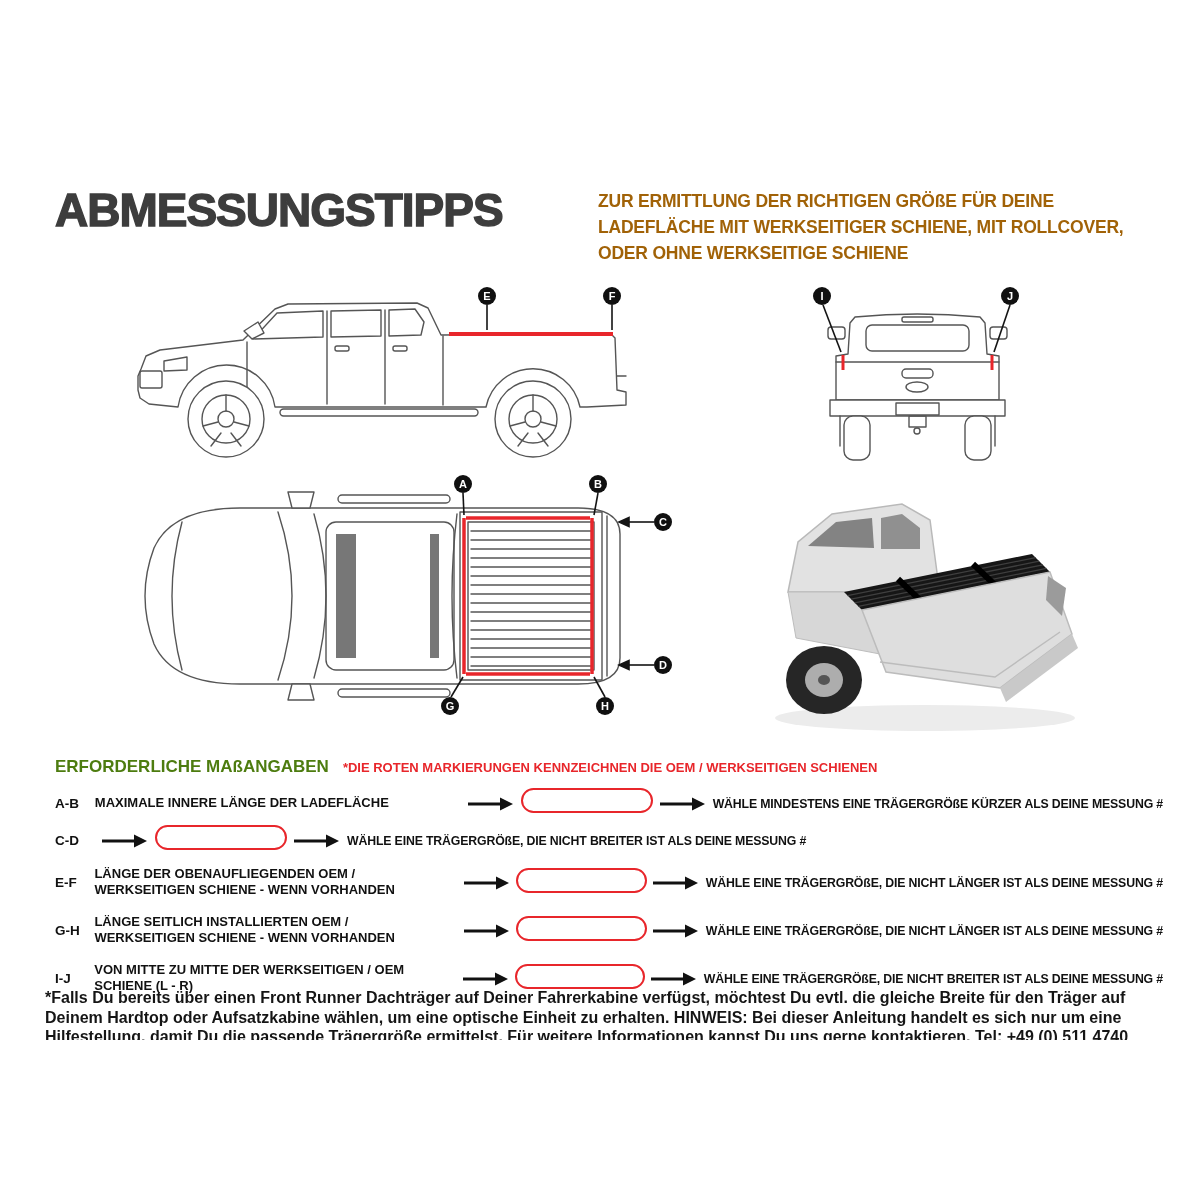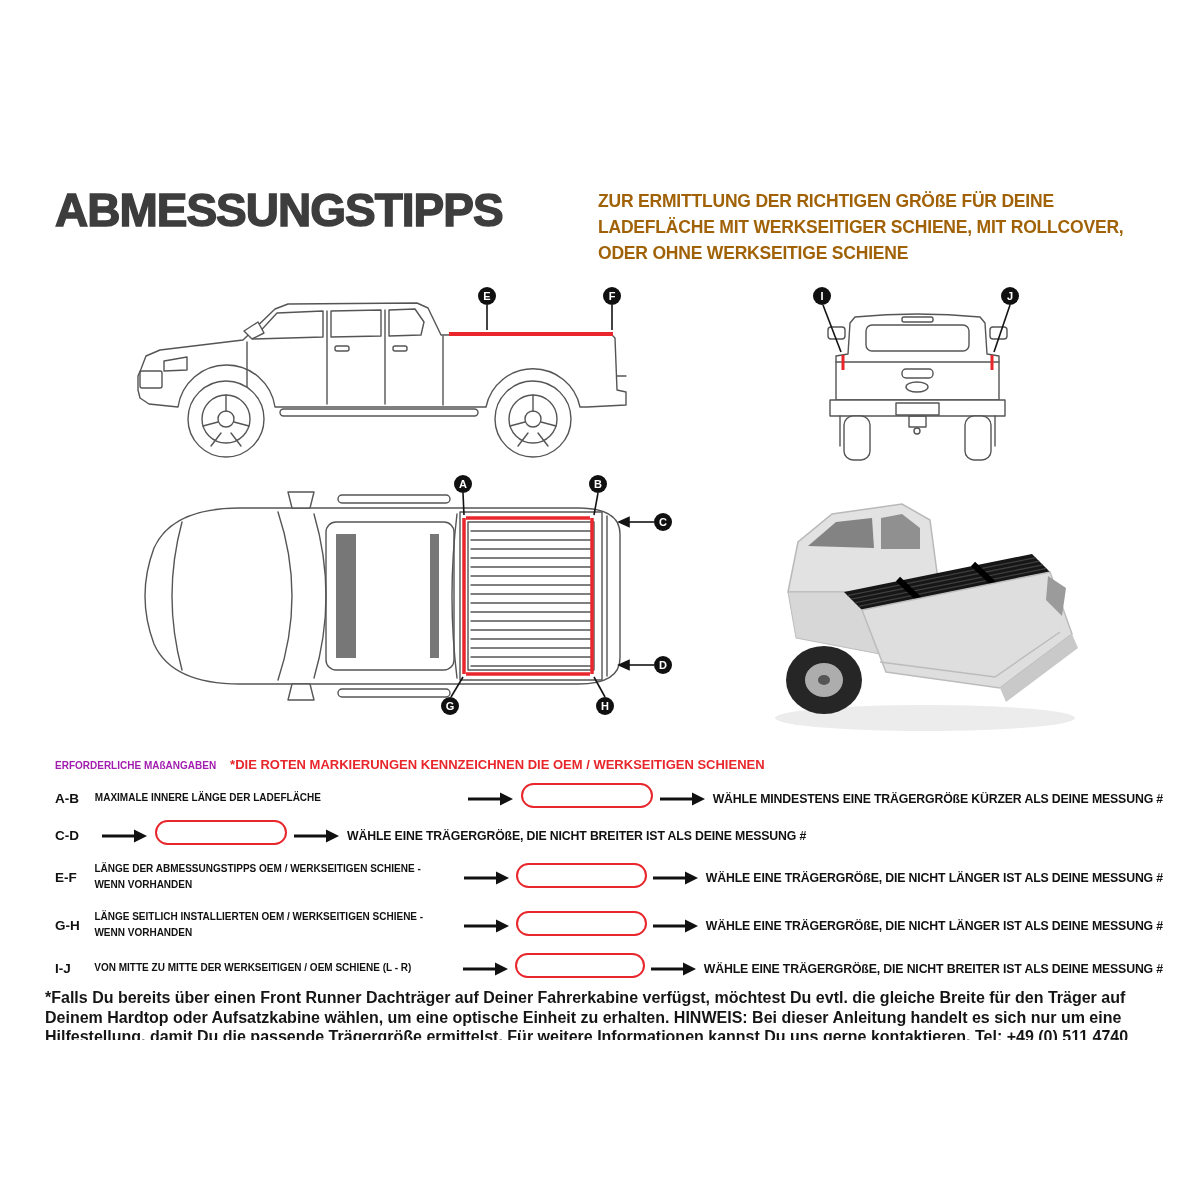--- a/index.html
+++ b/index.html
@@ -21,26 +21,26 @@
   .lineart { stroke:#555; stroke-width:1.4; fill:none; stroke-linejoin:round; stroke-linecap:round; }
 
   .marker {
     position:absolute; width:18px; height:18px; border-radius:50%;
     background:#101010; color:#fff; font-size:11px; font-weight:bold;
     display:flex; align-items:center; justify-content:center; z-index:5;
   }
 
   .meas { position:absolute; left:55px; top:757px; width:1108px; }
   .meas-head { display:flex; gap:14px; align-items:baseline; margin-bottom:15px; }
-  .meas-head .h { font-size:10px; font-weight:bold; color:#a21caf; }
+  .meas-head .h { font-size:17px; font-weight:bold; color:#4d7c0f; }
   .meas-head .legend { font-size:13px; font-weight:bold; color:#e8262b; }
 
   .row { display:flex; align-items:center; margin-bottom:16px; }
   .code { width:40px; font-size:13.5px; font-weight:bold; color:#111; padding-top:1px; }
-  .label { width:368px; font-size:10px; font-weight:bold; color:#111; line-height:16px; padding-right:12px; }
+  .label { width:368px; font-size:13px; font-weight:bold; color:#111; line-height:16px; padding-right:12px; }
   .arrowcol { width:60px; display:flex; justify-content:center; padding-top:2px; }
   .pill { width:132px; height:25px; border:2px solid #e8262b; border-radius:13px; margin-top:-4px; background:#fff; }
   .advice { flex:1; font-size:12.3px; font-weight:bold; color:#111; padding-top:2px; letter-spacing:-0.15px; white-space:nowrap; }
 
   .footnote {
     position:absolute; left:45px; top:988px; width:1115px;
     font-size:16px; font-weight:bold; color:#151515; line-height:19.5px;
   }
 </style>
 </head>
@@ -220,21 +220,21 @@
           <svg width="46" height="14">
             <line x1="0" y1="7" x2="32" y2="7" stroke="#111" stroke-width="3"></line>
             <polygon points="32,0.5 32,13.5 45,7" fill="#111"></polygon>
           </svg>
         </div>
       <div class="advice">WÄHLE EINE TRÄGERGRÖßE, DIE NICHT BREITER IST ALS DEINE MESSUNG #</div>
     </div>
 
     <div class="row">
       <div class="code">E-F</div>
-      <div class="label">LÄNGE DER ABMESSUNGSTIPPS OEM / WERKSEITIGEN SCHIENE - WENN VORHANDEN</div>
+      <div class="label">LÄNGE DER OBENAUFLIEGENDEN OEM / WERKSEITIGEN SCHIENE - WENN VORHANDEN</div>
       <div class="arrowcol">
           <svg width="46" height="14">
             <line x1="0" y1="7" x2="32" y2="7" stroke="#111" stroke-width="3"></line>
             <polygon points="32,0.5 32,13.5 45,7" fill="#111"></polygon>
           </svg>
         </div>
       <div class="pill"></div>
       <div class="arrowcol">
           <svg width="46" height="14">
             <line x1="0" y1="7" x2="32" y2="7" stroke="#111" stroke-width="3"></line>

